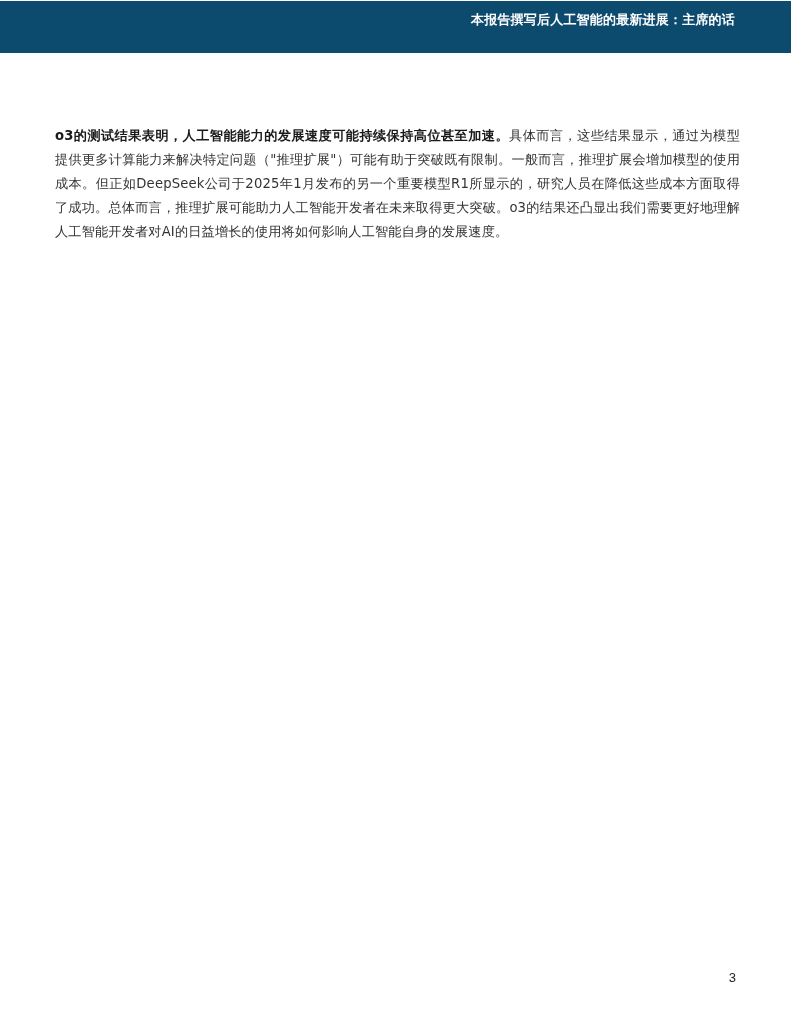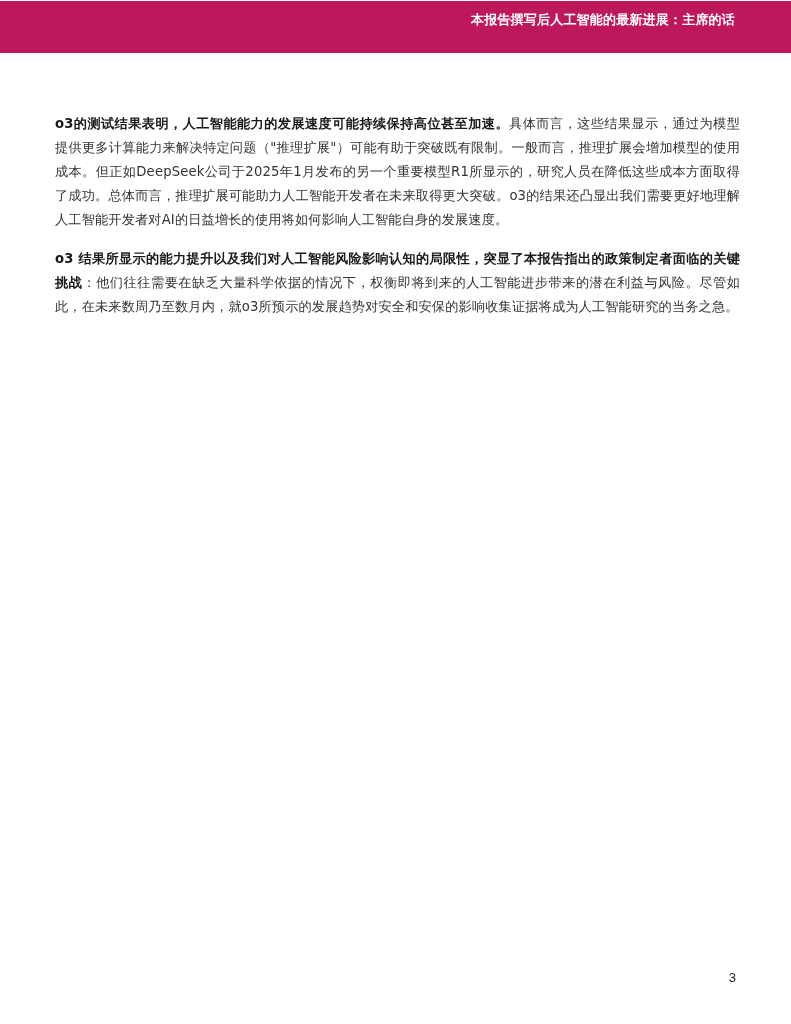--- a/index.html
+++ b/index.html
@@ -1,33 +1,32 @@
 <!DOCTYPE html>
 <html><head>
 <meta charset="utf-8">
 <style>
   html, body { margin: 0; padding: 0; background: #ffffff; }
   body { width: 791px; height: 1024px; position: relative; overflow: hidden;
          font-family: "DejaVu Sans", "Liberation Sans", sans-serif; color: #2b2b2b; }
   .header-band { position: absolute; left: 0; top: 1px; width: 791px; height: 52px;
-                 background: #be185d; }
+                 background: #0c4a6e; }
   .header-title { position: absolute; right: 56px; top: 10px; color: #ffffff;
                   font-size: 13px; font-weight: bold; letter-spacing: 0.2px; }
   .content { position: absolute; left: 55px; top: 112px; width: 685px; }
-  .para { margin: 0 0 15px 0; font-size: 13.2px; line-height: 24px; color: #333333;
+  .para { margin: 12px 0 15px 0; font-size: 13.2px; line-height: 24px; color: #333333;
           text-align: justify; letter-spacing: 0.15px; }
   .para b { color: #1a1a1a; font-weight: bold; }
   .page-number { position: absolute; right: 55px; top: 970px; font-size: 13px; color: #222222;
                  font-family: "Liberation Sans", sans-serif; }
 </style>
 </head>
 <body>
 
 <div class="header-band">
   <div class="header-title">本报告撰写后人工智能的最新进展：主席的话</div>
 </div>
 
 <div class="content">
   <p class="para"><b>o3的测试结果表明，人工智能能力的发展速度可能持续保持高位甚至加速。</b><span>具体而言，这些结果显示，通过为模型提供更多计算能力来解决特定问题（"推理扩展"）可能有助于突破既有限制。一般而言，推理扩展会增加模型的使用成本。但正如DeepSeek公司于2025年1月发布的另一个重要模型R1所显示的，研究人员在降低这些成本方面取得了成功。总体而言，推理扩展可能助力人工智能开发者在未来取得更大突破。o3的结果还凸显出我们需要更好地理解人工智能开发者对AI的日益增长的使用将如何影响人工智能自身的发展速度。</span></p>
-  <p class="para"><b>o3 结果所显示的能力提升以及我们对人工智能风险影响认知的局限性，突显了本报告指出的政策制定者面临的关键挑战</b><span>：他们往往需要在缺乏大量科学依据的情况下，权衡即将到来的人工智能进步带来的潜在利益与风险。尽管如此，在未来数周乃至数月内，就o3所预示的发展趋势对安全和安保的影响收集证据将成为人工智能研究的当务之急。</span></p>
 </div>
 
 <div class="page-number">3</div>
 
 </body></html>

